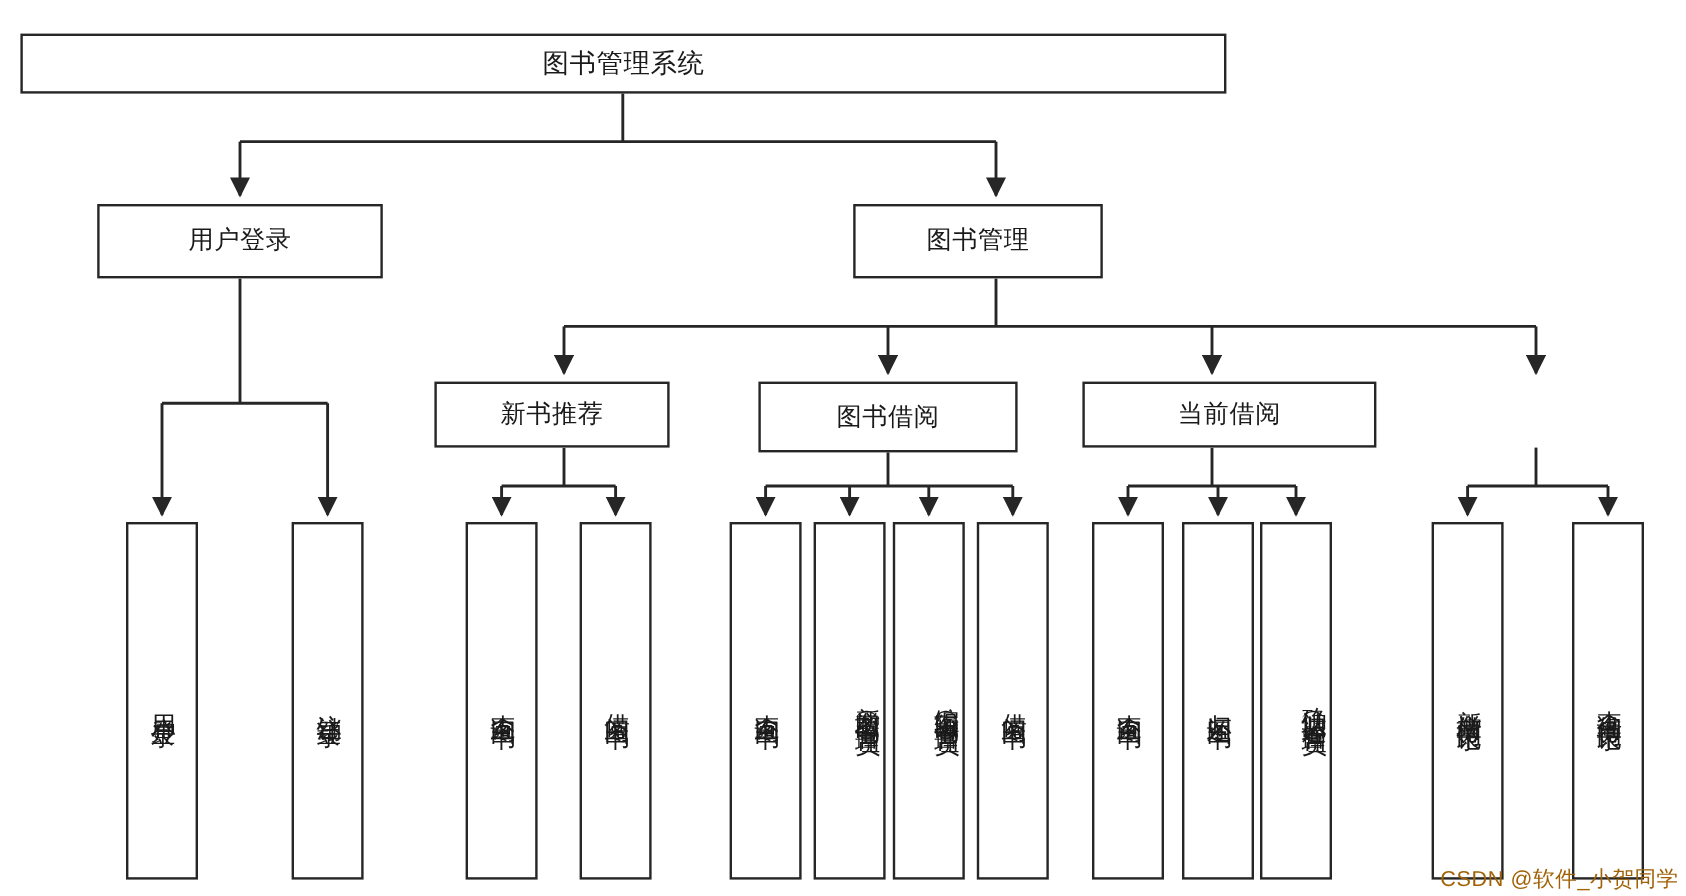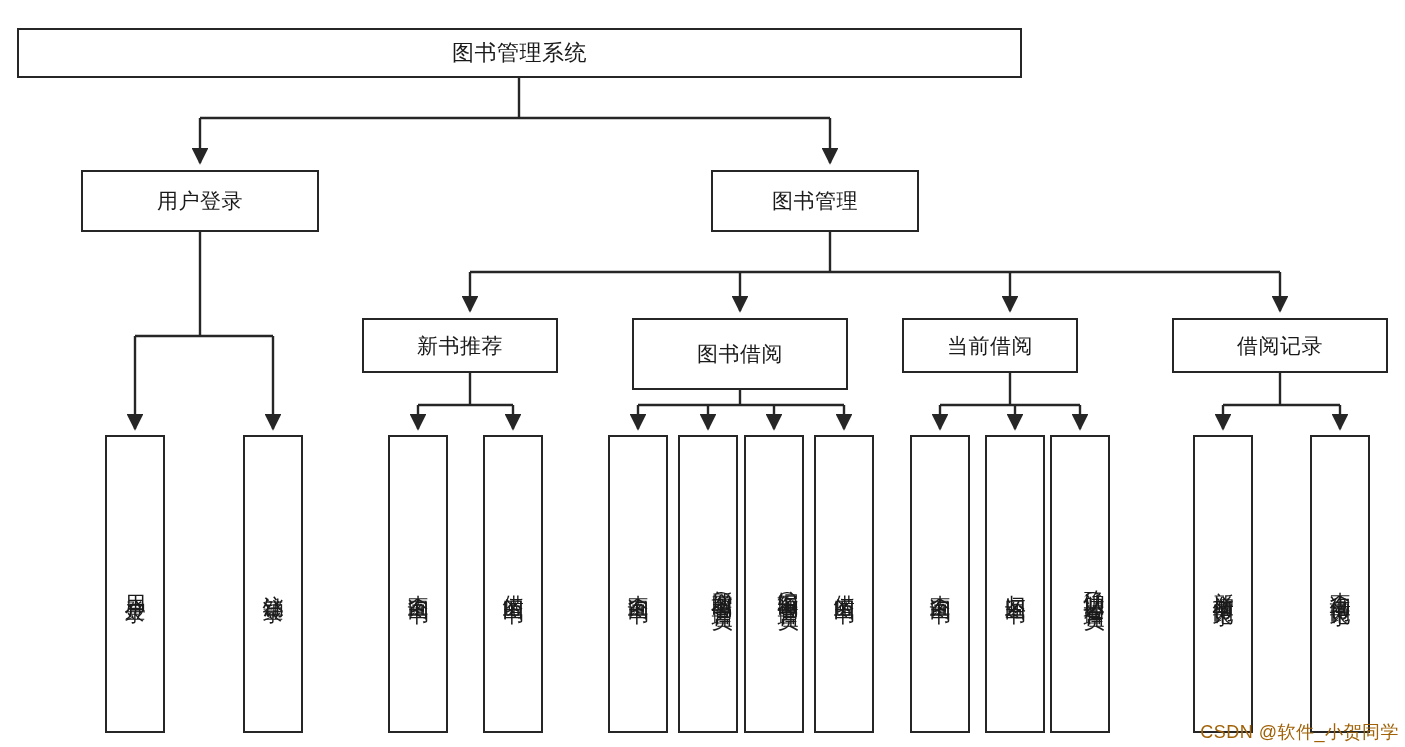--- a/index.html
+++ b/index.html
@@ -136,28 +136,25 @@
   <div class="node horiz" style="left:81px; top:170px; width:238px; height:62px;">
     <span>用户登录</span>
   </div>
   <div class="node horiz" style="left:711px; top:170px; width:208px; height:62px;">
     <span>图书管理</span>
   </div>
 
   <div class="node horiz" style="left:362px; top:318px; width:196px; height:55px;">
     <span>新书推荐</span>
   </div>
-  <div class="node horiz" style="left:632px; top:318px; width:216px; height:72px;">
+  <div class="node horiz" style="left:632px; top:318px; width:216px; height:59px;">
     <span>图书借阅</span>
   </div>
-  <div class="node horiz" style="left:902px; top:318px; width:176px; height:55px;">
+  <div class="node horiz" style="left:902px; top:318px; width:245px; height:55px;">
     <span>当前借阅</span>
-  </div>
-  <div class="node horiz" style="left:1172px; top:318px; width:216px; height:55px;">
-    <span>借阅记录</span>
   </div>
 
   <div class="node vert middle" style="left:105px; top:435px; width:60px; height:298px;">
     <span>用户登录</span>
   </div>
   <div class="node vert middle" style="left:243px; top:435px; width:60px; height:298px;">
     <span>注销登录</span>
   </div>
   <div class="node vert middle" style="left:388px; top:435px; width:60px; height:298px;">
     <span>查询图书</span>

